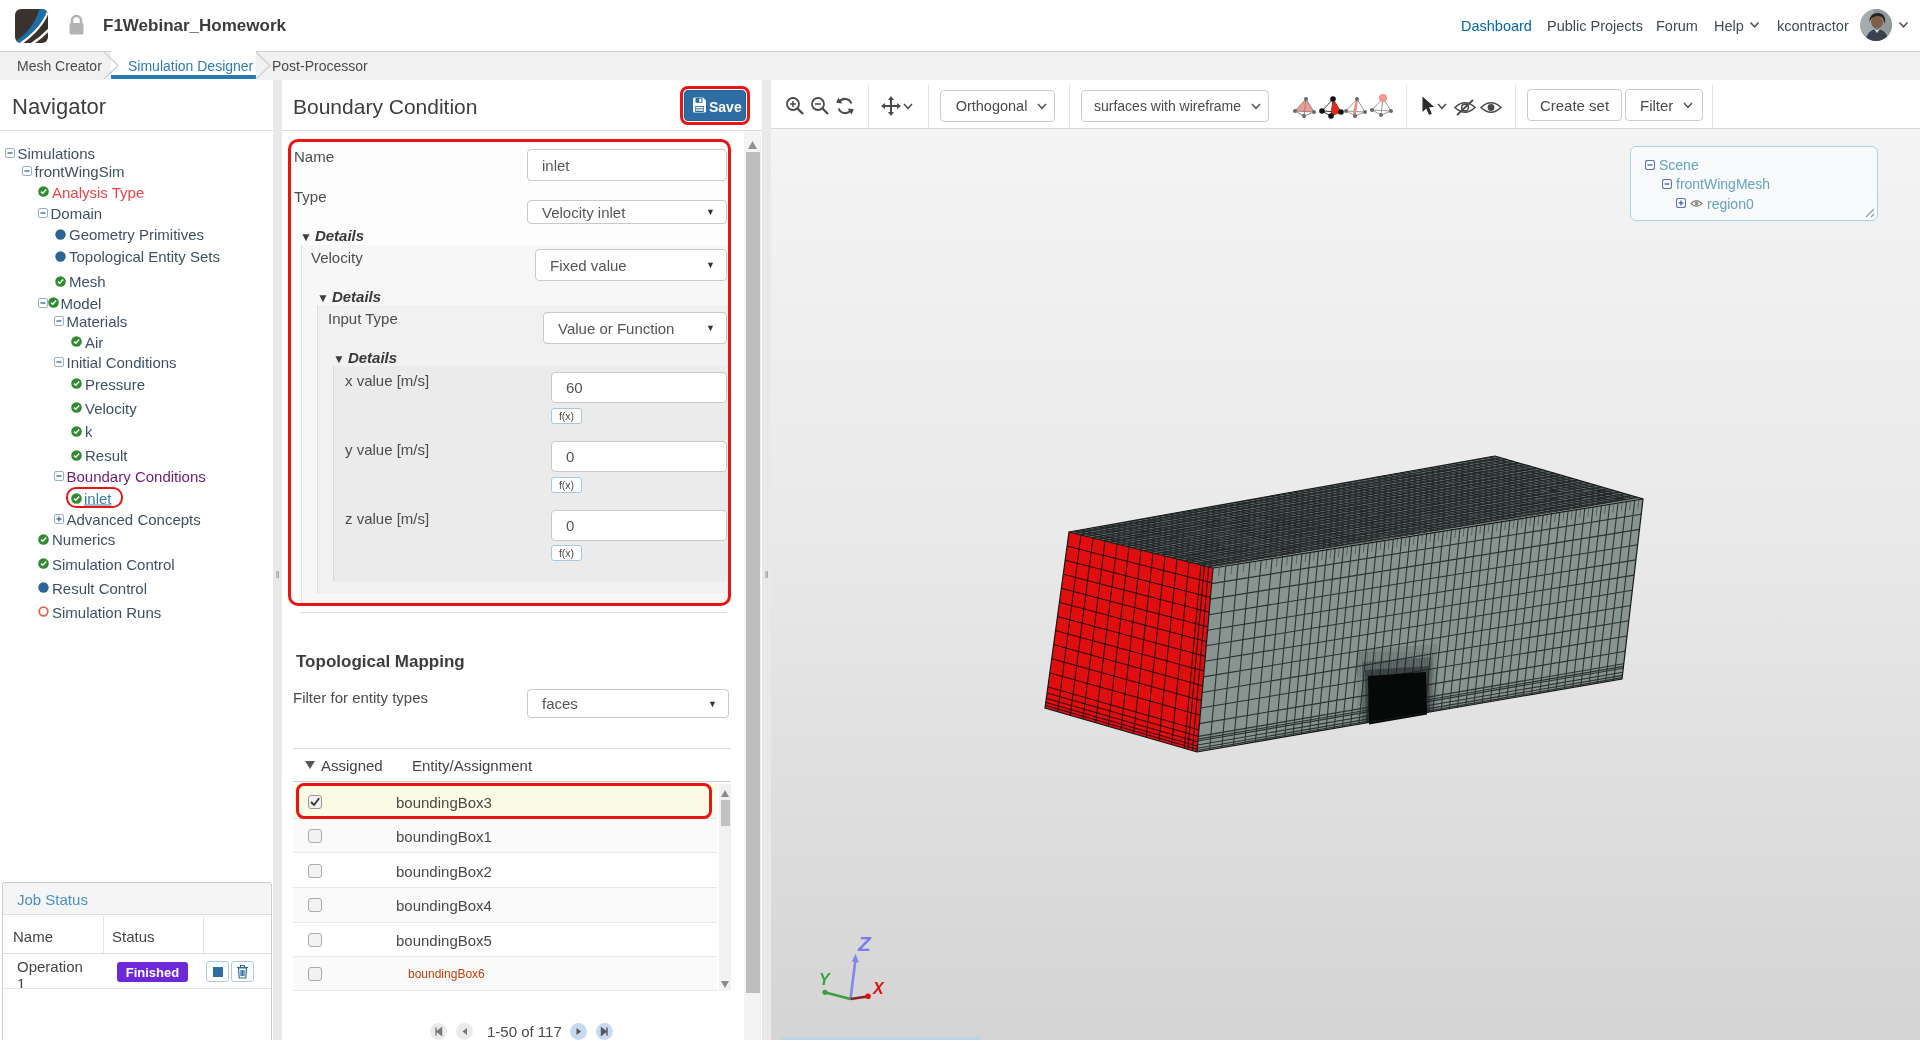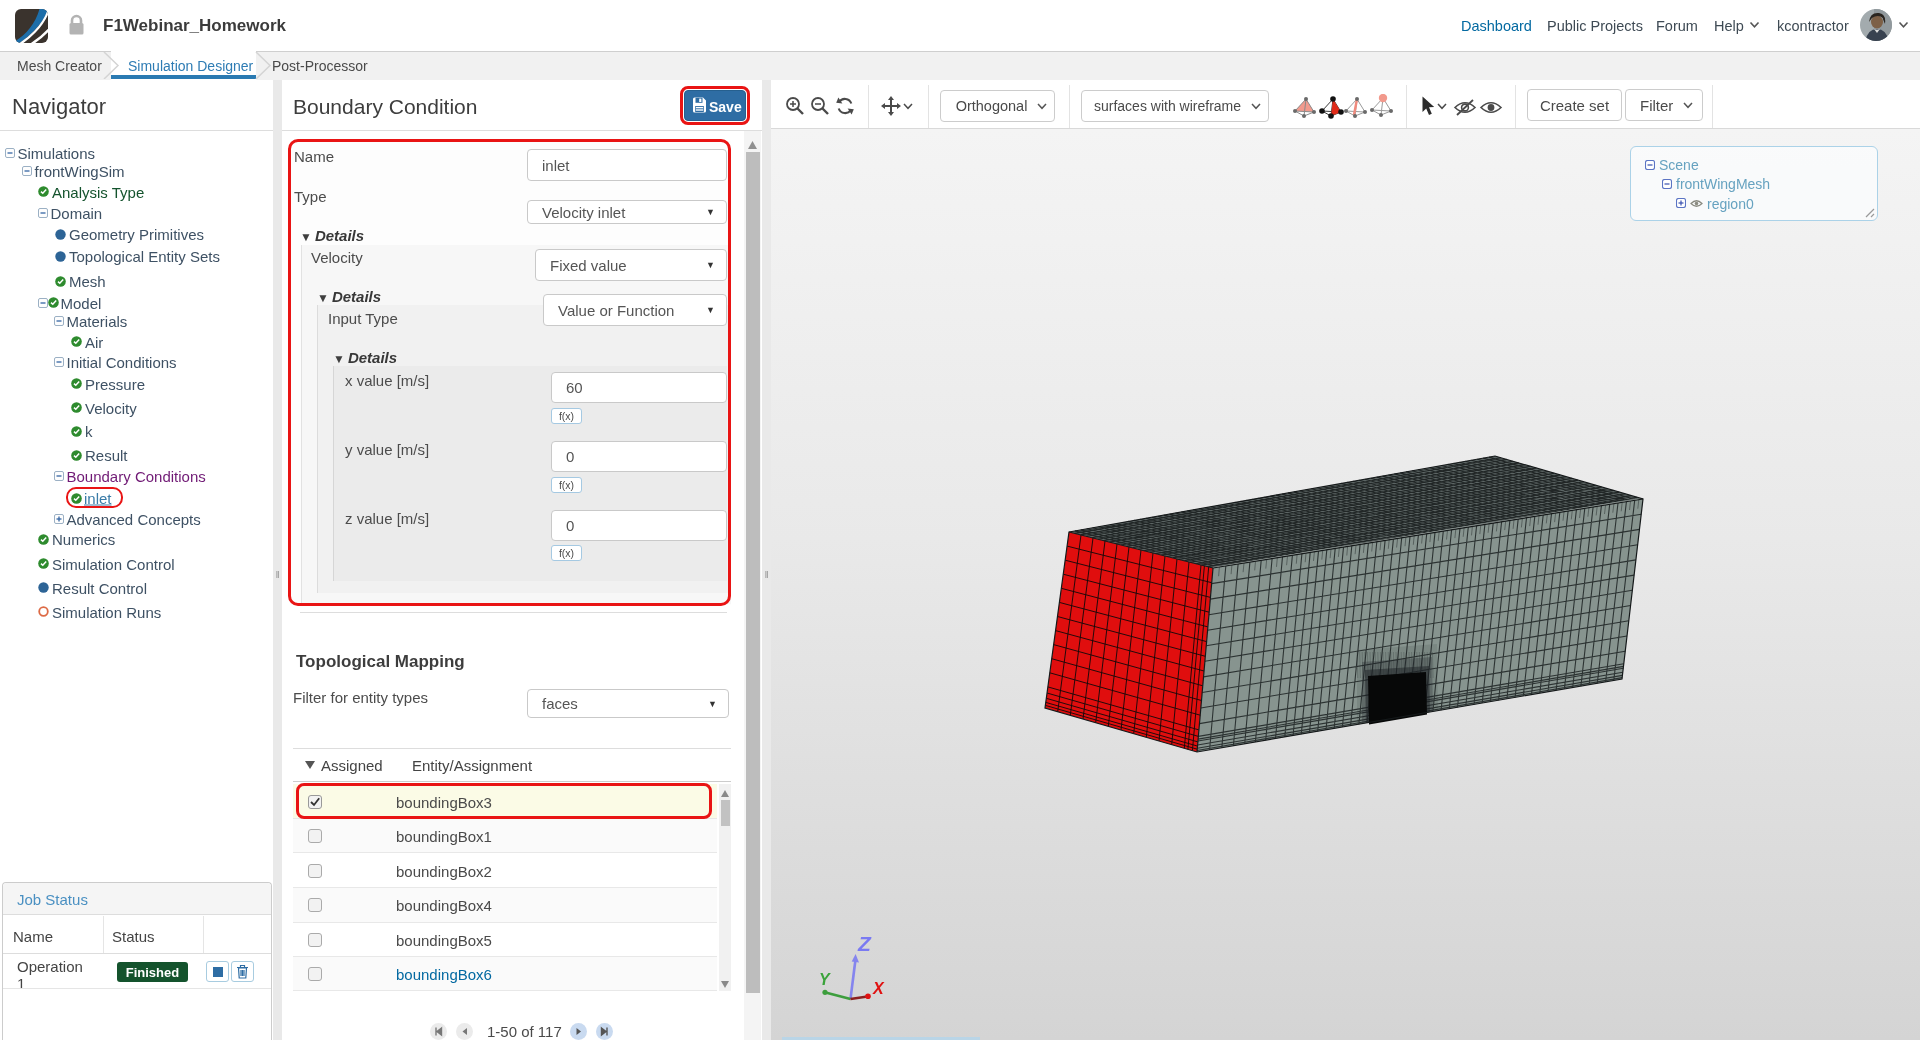--- a/index.html
+++ b/index.html
@@ -96,21 +96,21 @@
 <div class="abs" style="left:17.5px;top:153.0px;transform:translateY(-50%);font-size:15px;color:#3e5164;white-space:nowrap;">Simulations</div>
 <svg class="abs" style="left:22.0px;top:165.5px" width="10" height="10" viewBox="0 0 10 10">
     <rect x="0.5" y="0.5" width="9" height="9" rx="1.5" fill="#fdfdfd" stroke="#9bb0c4" stroke-width="1"></rect>
     <path d="M2.5 5 H7.5" stroke="#3465a4" stroke-width="1.3"></path>
   </svg>
 <div class="abs" style="left:34.5px;top:170.5px;transform:translateY(-50%);font-size:15px;color:#3e5164;white-space:nowrap;">frontWingSim</div>
 <svg class="abs" style="left:38.0px;top:186.0px" width="11" height="11" viewBox="0 0 11 11">
     <circle cx="5.5" cy="5.5" r="5.3" fill="#2e8b2e"></circle>
     <path d="M3 5.6 L4.8 7.3 L8.2 3.6" stroke="#fff" stroke-width="1.5" fill="none"></path>
   </svg>
-<div class="abs" style="left:52.0px;top:191.5px;transform:translateY(-50%);font-size:15px;color:#14532d;white-space:nowrap;">Analysis Type</div>
+<div class="abs" style="left:52.0px;top:191.5px;transform:translateY(-50%);font-size:15px;color:#ef4444;white-space:nowrap;">Analysis Type</div>
 <svg class="abs" style="left:38.0px;top:207.7px" width="10" height="10" viewBox="0 0 10 10">
     <rect x="0.5" y="0.5" width="9" height="9" rx="1.5" fill="#fdfdfd" stroke="#9bb0c4" stroke-width="1"></rect>
     <path d="M2.5 5 H7.5" stroke="#3465a4" stroke-width="1.3"></path>
   </svg>
 <div class="abs" style="left:50.5px;top:212.7px;transform:translateY(-50%);font-size:15px;color:#3e5164;white-space:nowrap;">Domain</div>
 <svg class="abs" style="left:55.0px;top:228.8px" width="11" height="11">
     <circle cx="5.5" cy="5.5" r="5.2" fill="#2d6496"></circle>
   </svg>
 <div class="abs" style="left:69.0px;top:234.3px;transform:translateY(-50%);font-size:15px;color:#3e5164;white-space:nowrap;">Geometry Primitives</div>
 <svg class="abs" style="left:55.0px;top:250.9px" width="11" height="11">
@@ -203,21 +203,21 @@
 <div class="red" style="left:66px;top:487px;width:57px;height:21px;border-width:2.5px;border-radius:10px"></div>
 <div class="abs" style="left:2px;top:882px;width:270px;height:158px;border:1px solid #ccc;border-radius:4px 4px 0 0;border-bottom:none;background:#fff"></div>
 <div class="abs" style="left:3px;top:883px;width:268px;height:32px;background:#f5f5f5;border-radius:4px 4px 0 0;border-bottom:1px solid #ddd"></div>
 <div class="abs" style="left:17px;top:891px;font-size:15px;color:#4a90c2">Job Status</div>
 <div class="abs" style="left:13px;top:928px;font-size:15px;color:#444">Name</div>
 <div class="abs" style="left:112px;top:928px;font-size:15px;color:#444">Status</div>
 <div class="abs" style="left:103px;top:916px;width:1px;height:37px;background:#e5e5e5"></div>
 <div class="abs" style="left:203px;top:916px;width:1px;height:37px;background:#e5e5e5"></div>
 <div class="abs" style="left:3px;top:953px;width:268px;height:1px;background:#ddd"></div>
 <div class="abs" style="left:17px;top:958px;font-size:15px;color:#444;line-height:17px">Operation<br>1</div>
-<div class="abs" style="left:117px;top:962px;width:71px;height:20px;background:#14532d;border-radius:3px;color:#fff;font-size:13px;font-weight:bold;display:flex;align-items:center;justify-content:center">Finished</div>
+<div class="abs" style="left:117px;top:962px;width:71px;height:20px;background:#6d28d9;border-radius:3px;color:#fff;font-size:13px;font-weight:bold;display:flex;align-items:center;justify-content:center">Finished</div>
 <div class="abs" style="left:206px;top:961px;width:23px;height:21px;border:1px solid #a8cce0;border-radius:3px;background:#fff"></div>
 <div class="abs" style="left:212.5px;top:966.5px;width:10px;height:10px;background:#2e6da4"></div>
 <div class="abs" style="left:231px;top:961px;width:23px;height:21px;border:1px solid #a8cce0;border-radius:3px;background:#fff"></div>
 <svg class="abs" style="left:236px;top:964px" width="13" height="15" viewBox="0 0 13 15">
  <path d="M1 3.5 H12 M4.5 3 V1.5 H8.5 V3 M2.5 4 L3.2 14 H9.8 L10.5 4 Z M5 6 V12 M6.5 6 V12 M8 6 V12" stroke="#2e6da4" stroke-width="1.2" fill="none"></path>
 </svg>
 <div class="abs" style="left:3px;top:988px;width:268px;height:1px;background:#e5e5e5"></div>
 
 <div class="abs" style="left:293px;top:95px;font-size:21px;color:#3d3d3d">Boundary Condition</div>
 <div class="abs" style="left:282px;top:130px;width:480px;height:1px;background:#ddd"></div>
@@ -242,21 +242,21 @@
 
 <div class="lbl abs" style="left:294px;top:148px">Name</div>
 <div class="inp" style="left:527px;top:149px;width:200px;height:32px">inlet</div>
 <div class="lbl abs" style="left:294px;top:188px">Type</div>
 <div class="sel" style="left:527px;top:200px;width:200px;height:24px">Velocity inlet</div>
 <div class="dets" style="left:300px;top:227px">Details</div>
 <div class="lbl abs" style="left:311px;top:249px">Velocity</div>
 <div class="sel" style="left:535px;top:249px;width:192px;height:32px">Fixed value</div>
 <div class="dets" style="left:317px;top:288px">Details</div>
 <div class="lbl abs" style="left:328px;top:310px">Input Type</div>
-<div class="sel" style="left:543px;top:294px;width:184px;height:32px">Value or Function</div>
+<div class="sel" style="left:543px;top:312px;width:184px;height:32px">Value or Function</div>
 <div class="dets" style="left:333px;top:349px">Details</div>
 <div class="lbl abs" style="left:345px;top:372px">x value [m/s]</div>
 <div class="inp" style="left:551px;top:372px;width:176px;height:31px">60</div>
 <div class="fx" style="left:551px;top:408px">f(x)</div>
 <div class="lbl abs" style="left:345px;top:441px">y value [m/s]</div>
 <div class="inp" style="left:551px;top:441px;width:176px;height:31px">0</div>
 <div class="fx" style="left:551px;top:477px">f(x)</div>
 <div class="lbl abs" style="left:345px;top:510px">z value [m/s]</div>
 <div class="inp" style="left:551px;top:510px;width:176px;height:31px">0</div>
 <div class="fx" style="left:551px;top:545px">f(x)</div>
@@ -296,21 +296,21 @@
 <div class="abs" style="left:396px;top:905.2px;transform:translateY(-50%);font-size:15px;color:#4a4a4a">boundingBox4</div>
 <div class="abs" style="left:293px;top:922.5px;width:424px;height:34.0px;background:#fff;border-bottom:1px solid #e8e8e8"></div>
 <svg class="abs" style="left:308px;top:932.5px" width="14" height="14" viewBox="0 0 14 14">
     <rect x="0.5" y="0.5" width="13" height="13" rx="2.5" fill="#f2f2f2" stroke="#aaa"></rect>
   </svg>
 <div class="abs" style="left:396px;top:939.5px;transform:translateY(-50%);font-size:15px;color:#4a4a4a">boundingBox5</div>
 <div class="abs" style="left:293px;top:956.5px;width:424px;height:34.5px;background:#fafafa;border-bottom:1px solid #e8e8e8"></div>
 <svg class="abs" style="left:308px;top:966.8px" width="14" height="14" viewBox="0 0 14 14">
     <rect x="0.5" y="0.5" width="13" height="13" rx="2.5" fill="#f2f2f2" stroke="#aaa"></rect>
   </svg>
-<div class="abs" style="left:396px;top:973.8px;transform:translateY(-50%);font-size:15px;color:#0369a1">boundingBox6</div>
+<div class="abs" style="left:408px;top:973.8px;transform:translateY(-50%);font-size:12px;color:#c2410c">boundingBox6</div>
 <div class="red" style="left:296px;top:783px;width:416px;height:36px;border-radius:8px"></div>
 <div class="abs" style="left:719px;top:784px;width:12px;height:207px;background:#f1f1f1"></div>
 <svg class="abs" style="left:721px;top:790px" width="8" height="7">
     <path d="M0 7 H8 L4 0 Z" fill="#8a8a8a"></path>
   </svg>
 <div class="abs" style="left:720.5px;top:800px;width:9px;height:26px;background:#c2c2c2"></div>
 <svg class="abs" style="left:721px;top:981px" width="8" height="7">
     <path d="M0 0 H8 L4 7 Z" fill="#8a8a8a"></path>
   </svg>
 <svg class="abs" style="left:430px;top:1023px" width="17" height="17">

